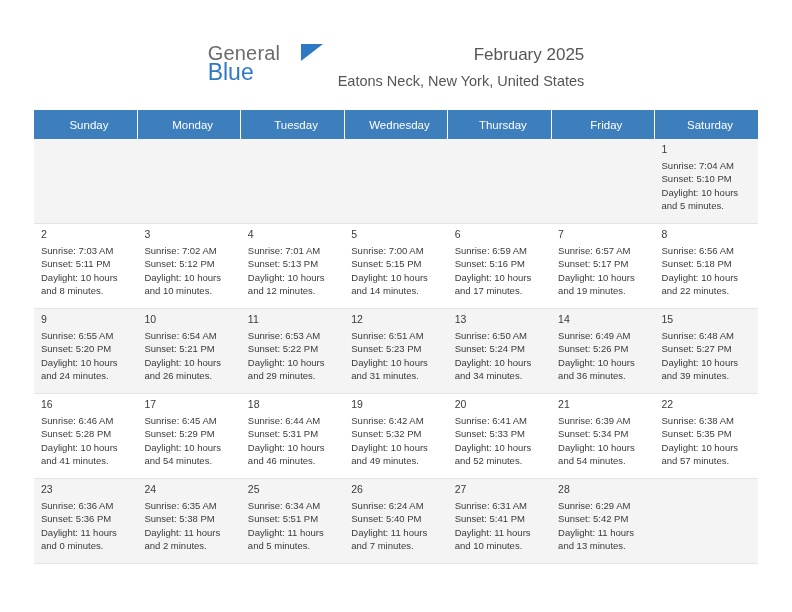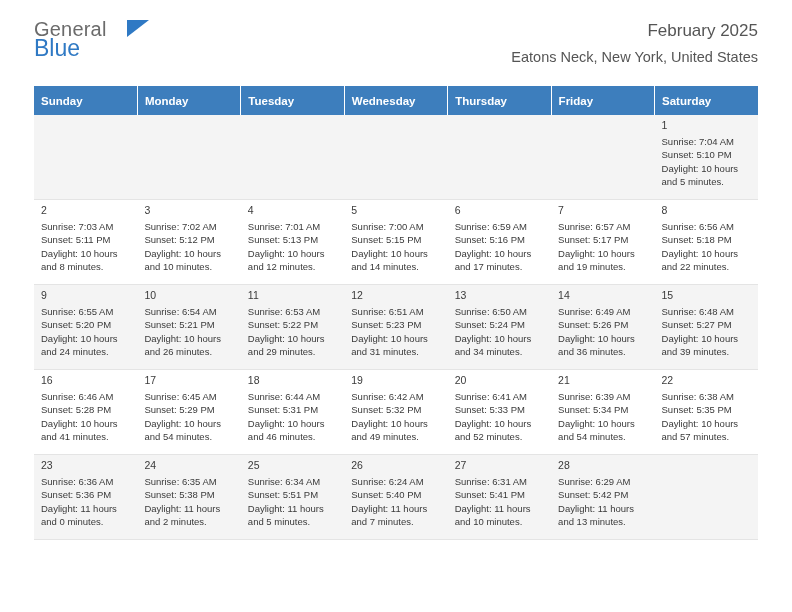--- a/index.html
+++ b/index.html
@@ -20,22 +20,22 @@
     width: 792px;
     height: 612px;
     box-sizing: border-box;
     padding: 0 34px;
   }
 
   
   .header {
     display: flex;
     align-items: flex-start;
-    justify-content: space-between;
-    padding-top: 16px;
+    justify-content: center;
+    padding-top: 40px;
     height: 58px;
   }
   .logo {
     position: relative;
     width: 130px;
     padding-top: 2px;
   }
   .logo-general {
     font-size: 20px;
     color: #6b6b6b;
@@ -77,23 +77,23 @@
   
   .calendar {
     margin-top: 12px;
     width: 724px;
     border-collapse: collapse;
     table-layout: fixed;
   }
   .calendar th {
     background: #3d7ebd;
     color: #ffffff;
-    font-weight: bold;
+    font-weight: normal;
     font-size: 11.5px;
-    text-align: left;
+    text-align: center;
     padding: 5px 0 5px 7px;
     height: 19px;
     border-right: 1px solid #ffffff;
   }
   .calendar th:last-child { border-right: none; }
 
   .calendar td {
     vertical-align: top;
     font-size: 9.5px;
     line-height: 13.4px;

